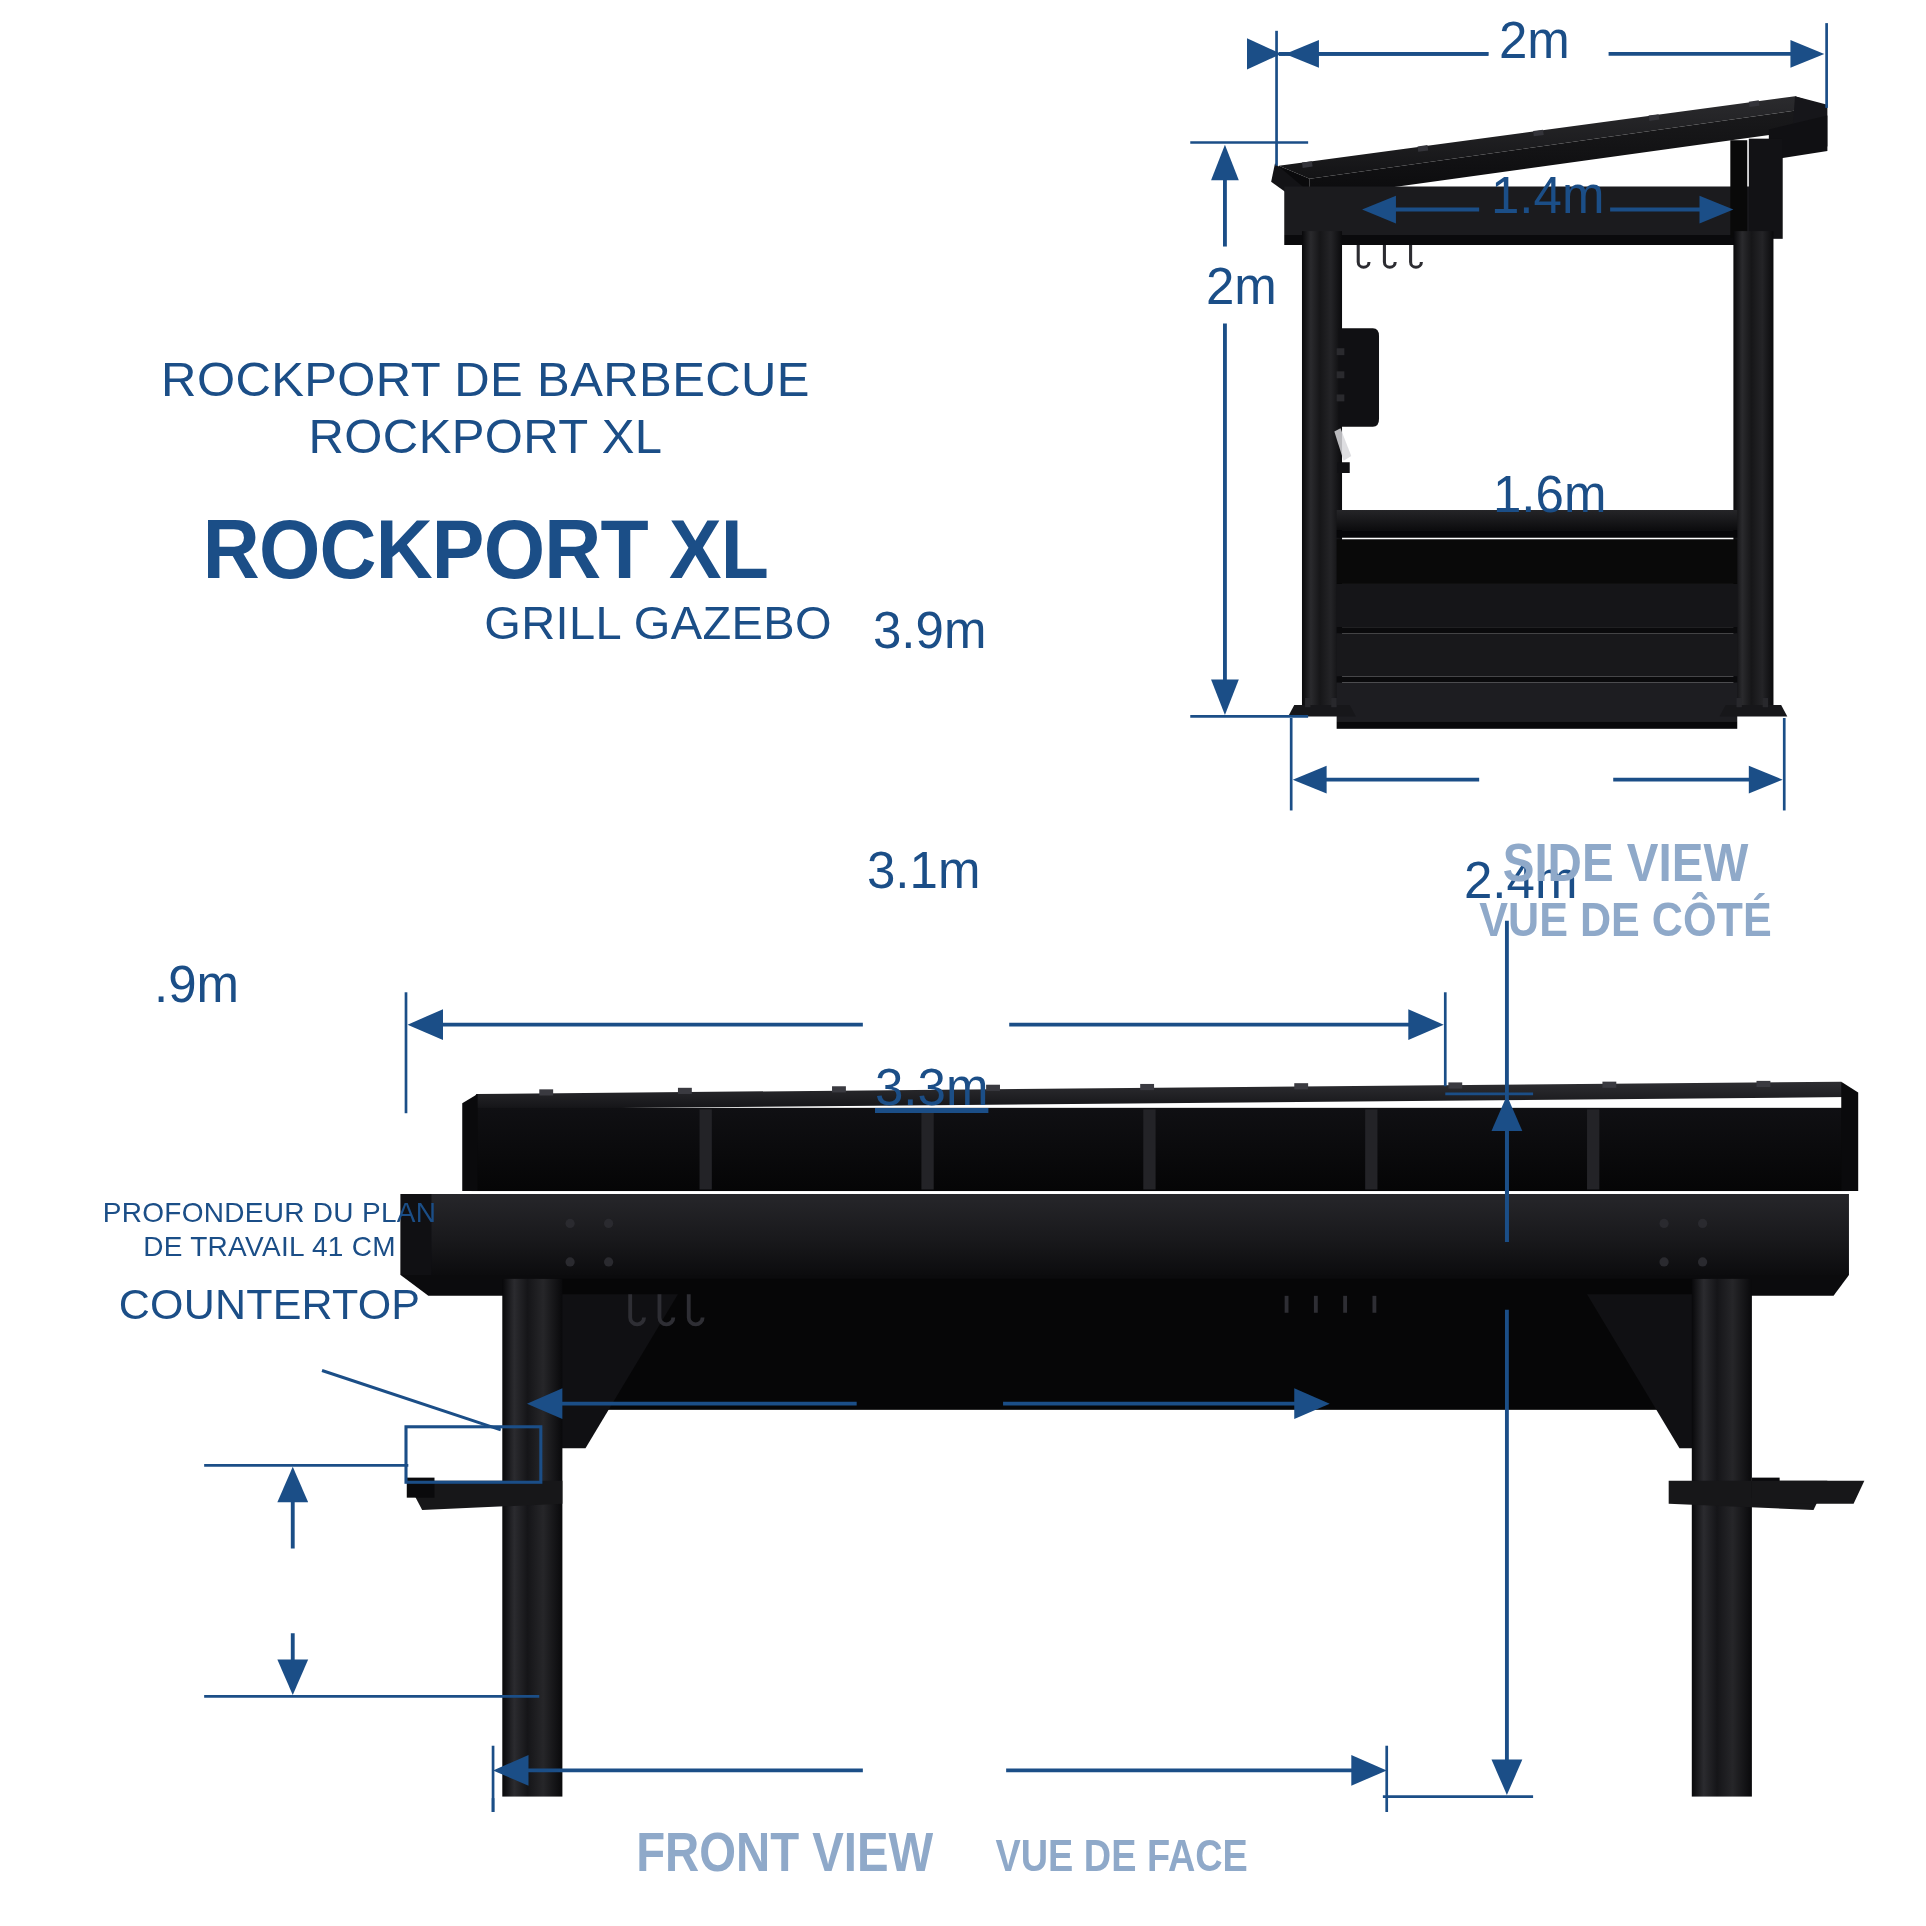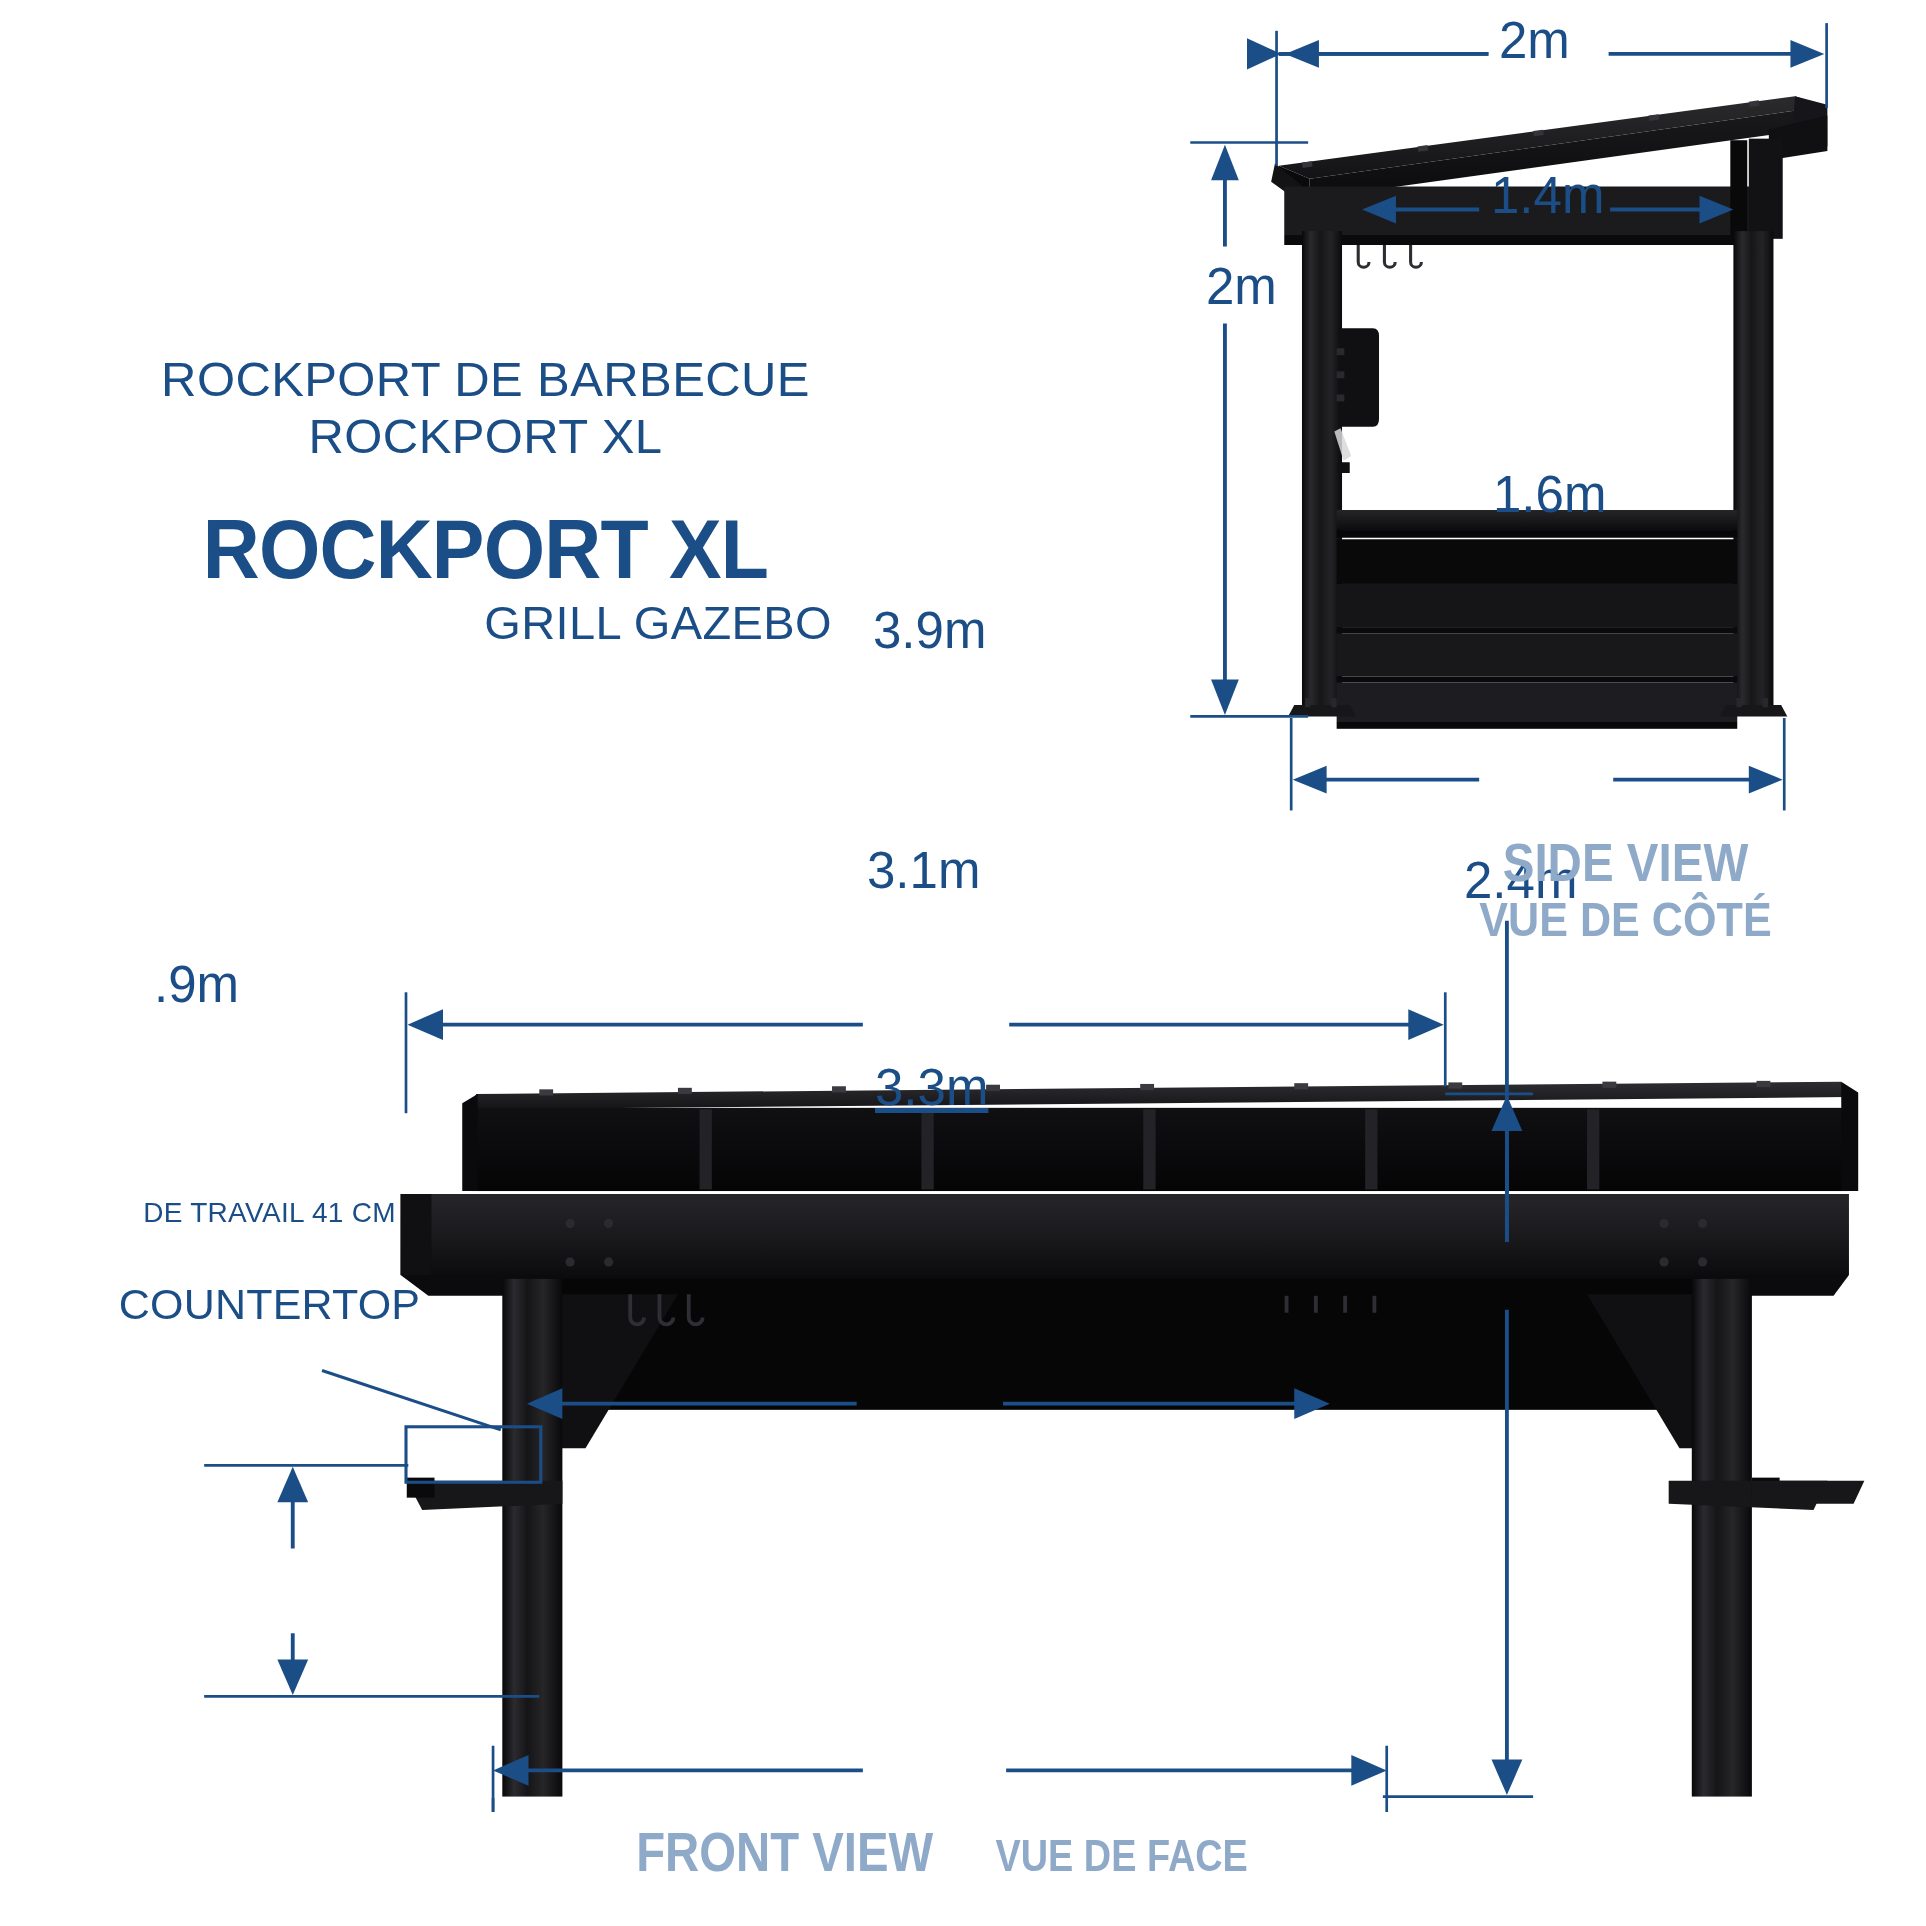--- a/index.html
+++ b/index.html
@@ -326,20 +326,21 @@
   <div class="titleblock">
     <div class="fr-sub">
       <div>ROCKPORT DE BARBECUE</div>
       <div>ROCKPORT XL</div>
     </div>
     <div class="brand">ROCKPORT XL</div>
     <div class="brandsub">GRILL GAZEBO</div>
   </div>
 
   <div class="callout" id="ct-fr">
+    <div>PROFONDEUR DU PLAN</div>
     <div>DE TRAVAIL 41 CM</div>
   </div>
   <div class="callout" id="ct-en">
     <div>COUNTERTOP</div>
   </div>
 
   <div class="viewcap" id="side-caption">
     <span class="l1">SIDE VIEW</span>
     <span class="l2">VUE DE CÔTÉ</span>
   </div>

